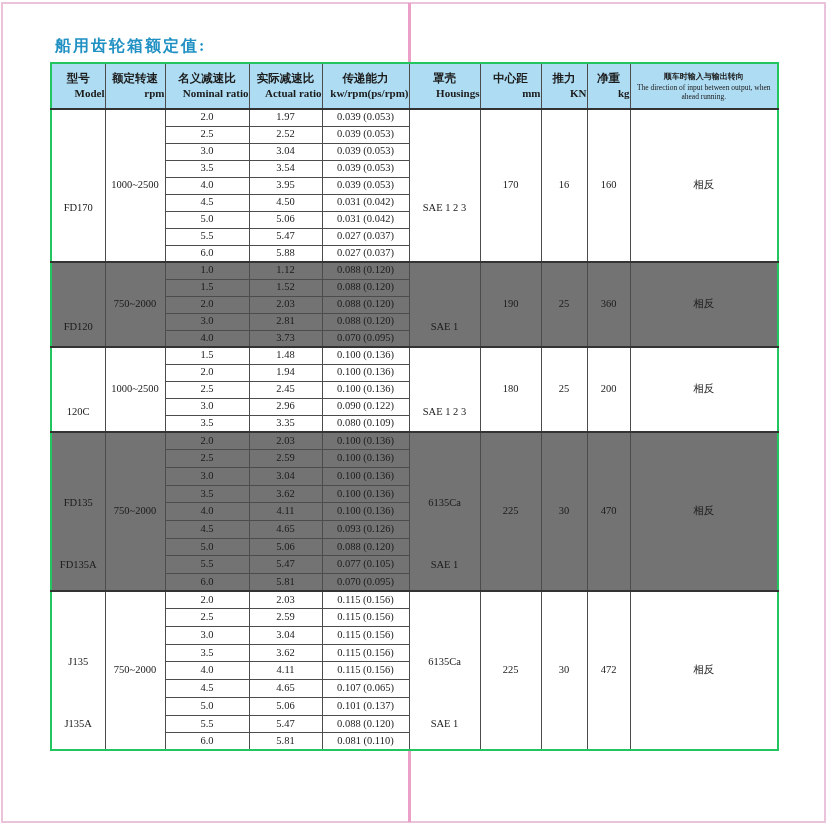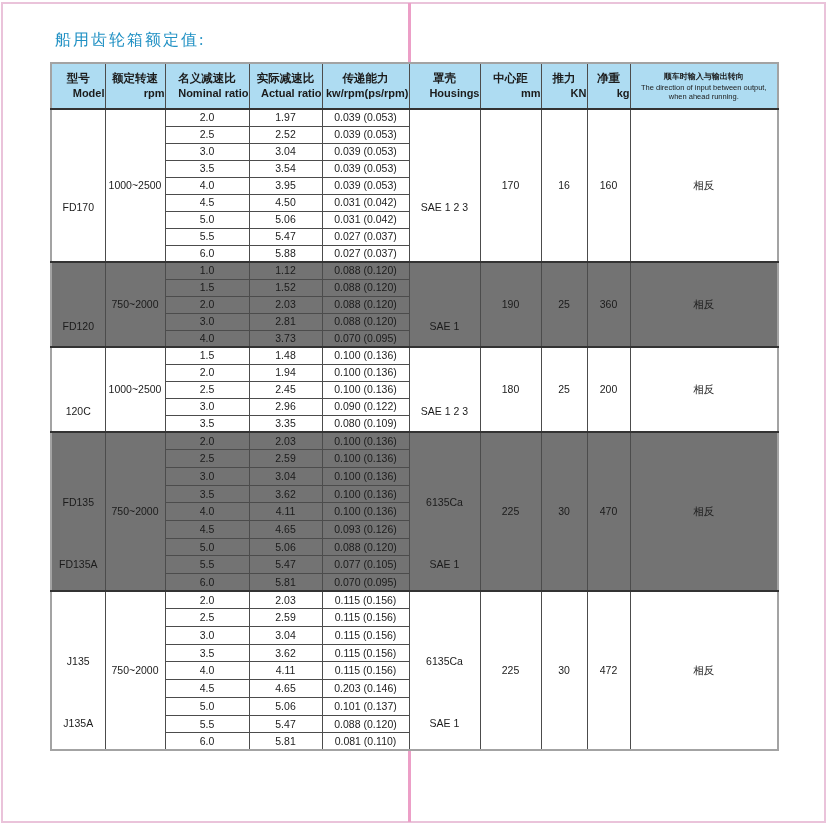--- a/index.html
+++ b/index.html
@@ -16,31 +16,32 @@
     position:absolute; left:1px; top:2px; right:4px; bottom:3px;
     border:2px solid #eac3da;
     z-index:0;
   }
   .center-fold {
     position:absolute; left:408px; top:3px; width:3px; bottom:4px;
     background:#ec9fc7;
     z-index:0;
   }
   .page-title {
-    position:absolute; left:55px; top:30px; z-index:2;
+    position:absolute; left:55px; top:36px; z-index:2;
     font-family:"Liberation Serif","DejaVu Serif",serif;
-    font-weight:normal; font-size:16px; letter-spacing:2px;
+    font-weight:bold; font-size:16px; letter-spacing:2px;
     color:#2191c4;
     white-space:nowrap;
   }
   table.gearbox {
     position:absolute; left:50px; top:62px; z-index:1;
     border-collapse:collapse; table-layout:fixed;
     background:#ffffff;
-    border:2px solid #a3a3a3;
+    border:2px solid #22c55e;
+    font-family:Liberation Serif, serif;
   }
   table.gearbox th, table.gearbox td {
     border:1px solid #4c4c4c;
     padding:0;
     text-align:center; vertical-align:middle;
     overflow:hidden;
   }
   table.gearbox thead th {
     background:#aedcf2;
     border-bottom:2px solid #333333;
@@ -341,21 +342,21 @@
         <td>0.115 (0.156)</td>
       </tr>
       <tr style="height: 17.7px;">
         <td>4.0</td>
         <td>4.11</td>
         <td>0.115 (0.156)</td>
       </tr>
       <tr style="height: 17.7px;">
         <td>4.5</td>
         <td>4.65</td>
-        <td>0.203 (0.146)</td>
+        <td>0.107 (0.065)</td>
       </tr>
       <tr style="height: 17.7px;">
         <td>5.0</td>
         <td>5.06</td>
         <td>0.101 (0.137)</td>
       </tr>
       <tr style="height: 17.7px;">
         <td>5.5</td>
         <td>5.47</td>
         <td>0.088 (0.120)</td>

